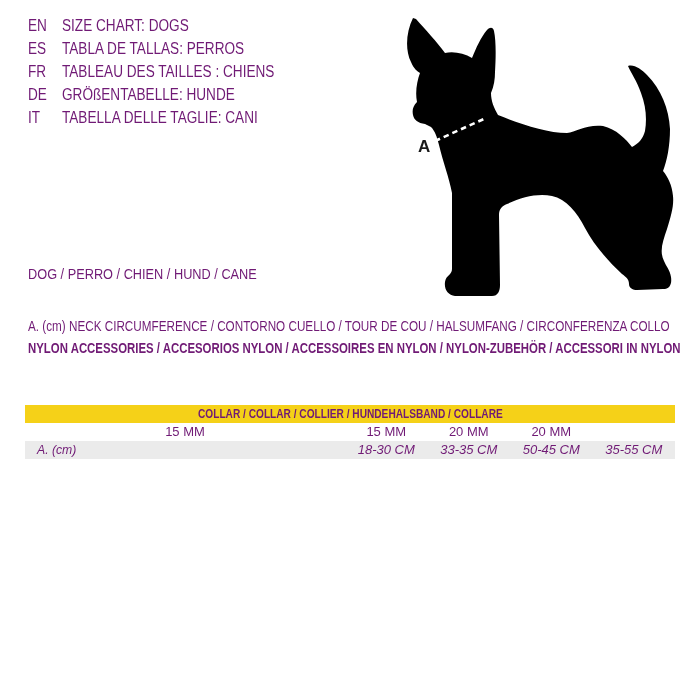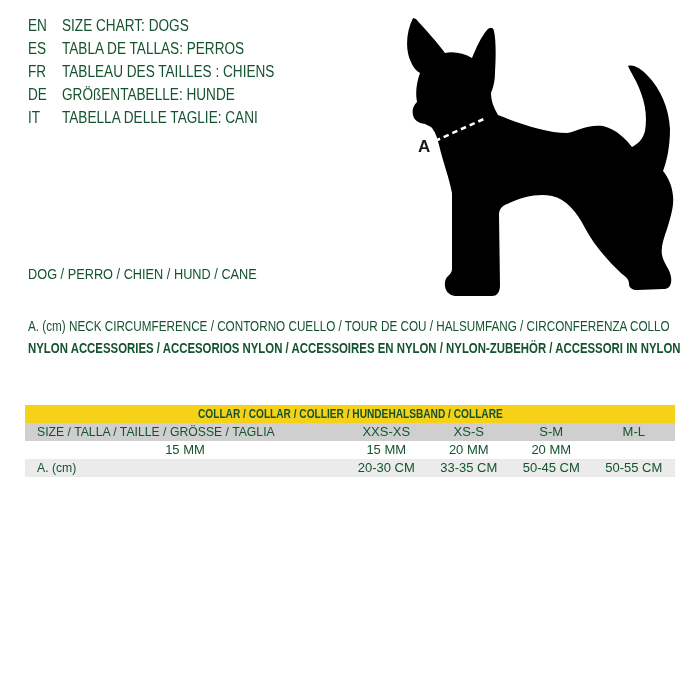--- a/index.html
+++ b/index.html
@@ -1,18 +1,18 @@
 <!DOCTYPE html>
 <html><head>
 <meta charset="utf-8">
 <style>
   html,body{margin:0;padding:0;background:#fff;}
   .page{
     position:relative;width:700px;height:700px;background:#fff;overflow:hidden;
-    font-family:"Liberation Sans",sans-serif;color:#14532d;
+    font-family:"Liberation Sans",sans-serif;color:#701a75;
   }
   
   .cx{display:inline-block;white-space:nowrap;transform-origin:0 50%;}
   .sx85{transform:scaleX(.85);}
   .sx78{transform:scaleX(.78);}
   .sx76{transform:scaleX(.76);}
   .sx94{transform:scaleX(.94);}
   .cxc{display:inline-block;white-space:nowrap;transform-origin:50% 50%;transform:scaleX(.78);}
 
   
@@ -29,21 +29,21 @@
   .note2{position:absolute;left:28px;top:339px;font-size:15px;line-height:18px;font-weight:bold;}
 
   
   .size-table{position:absolute;left:25px;top:405px;width:650px;font-size:13px;line-height:18px;}
   .thead{height:18px;background:#F5D118;text-align:center;font-weight:bold;}
   .trow{display:grid;grid-template-columns:320px 1fr 1fr 1fr 1fr;height:18px;}
   .trow .tlabel{padding-left:12px;text-align:left;white-space:nowrap;}
   .trow .tcell{text-align:center;white-space:nowrap;}
   .row0{background:#CFCFCF;}
   .row1{background:#FFFFFF;}
-  .row2{background:#EBEBEB;}
+  .row2{background:#EBEBEB;font-style:italic;}
 </style>
 </head>
 <body>
 
 <div class="page">
 
   <div class="langs">
     <div class="lang-row">
       <span class="lang-code">EN</span>
       <span class="lang-label">SIZE CHART: DOGS</span>
@@ -125,39 +125,30 @@
   </div>
 
   <div class="note2">
     <span class="cx sx76">NYLON ACCESSORIES / ACCESORIOS NYLON / ACCESSOIRES EN NYLON / NYLON-ZUBEHÖR / ACCESSORI IN NYLON</span>
   </div>
 
   <div class="size-table">
     <div class="thead">
       <span class="cxc">COLLAR / COLLAR / COLLIER / HUNDEHALSBAND / COLLARE</span>
     </div>
-    <div class="trow row0">
-      <div class="tlabel">
-        <span class="cx sx94">SIZE / TALLA / TAILLE / GRÖSSE / TAGLIA</span>
-      </div>
-      <div class="tcell">XXS-XS</div>
-      <div class="tcell">XS-S</div>
-      <div class="tcell">S-M</div>
-      <div class="tcell">M-L</div>
-    </div>
     <div class="trow row1">
       <div class="tcell">15 MM</div>
       <div class="tcell">15 MM</div>
       <div class="tcell">20 MM</div>
       <div class="tcell">20 MM</div>
     </div>
     <div class="trow row2">
       <div class="tlabel">
         <span class="cx sx94">A. (cm)</span>
       </div>
-      <div class="tcell">20-30 CM</div>
+      <div class="tcell">18-30 CM</div>
       <div class="tcell">33-35 CM</div>
       <div class="tcell">50-45 CM</div>
-      <div class="tcell">50-55 CM</div>
+      <div class="tcell">35-55 CM</div>
     </div>
   </div>
 
 </div>
 
 </body></html>

